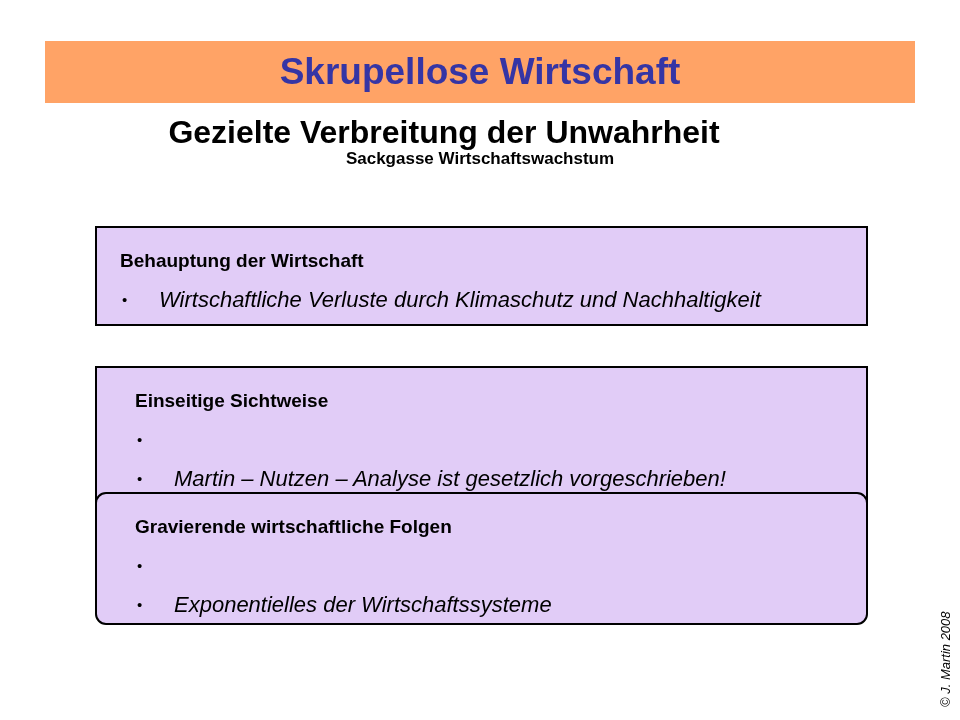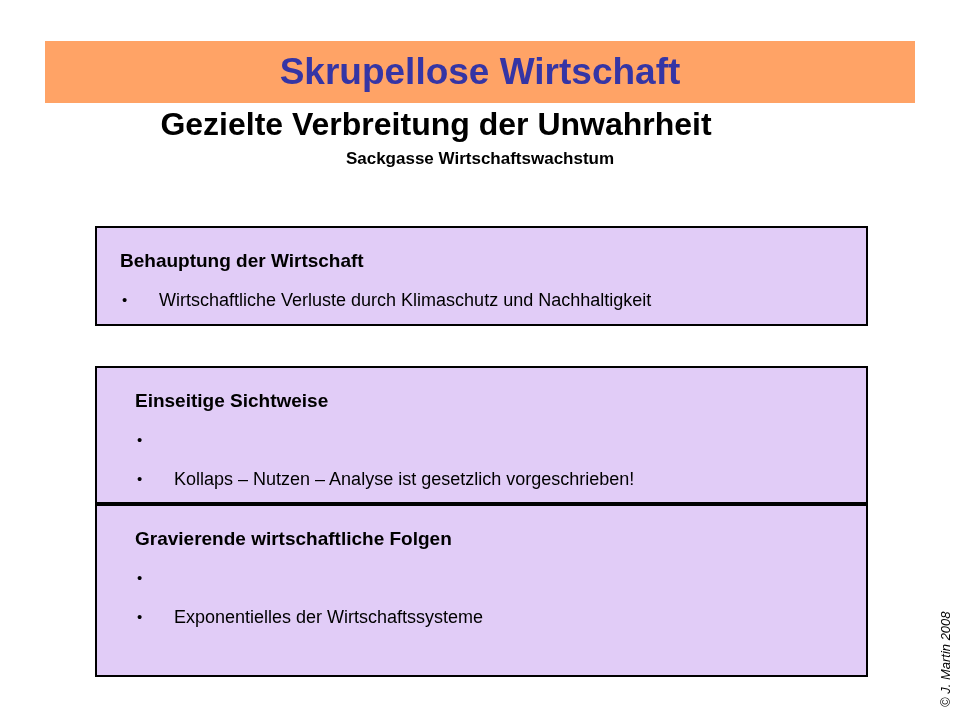--- a/index.html
+++ b/index.html
@@ -31,21 +31,21 @@
     font-size: 37px;
     font-weight: bold;
     color: #3535A5;
     letter-spacing: 0px;
   }
   .page-title {
     position: absolute;
     left: 0;
     top: 98px;
     width: 856px;
-    margin: 8px;
+    margin: 16px;
     text-align: center;
     font-size: 32px;
     font-weight: bold;
     color: #000000;
   }
   .page-subtitle {
     position: absolute;
     left: 0;
     top: 149px;
     width: 960px;
@@ -59,41 +59,42 @@
     position: absolute;
     left: 95px;
     width: 773px;
     box-sizing: border-box;
     background: #E1CCF7;
     border: 2px solid #000000;
     padding: 22px 20px 0 38px;
   }
   .box-1 { top: 226px; height: 100px; padding-left: 23px; }
   .box-2 { top: 346px; height: 138px; margin-top: 20px; }
-  .box-3 { top: 504px; height: 173px; }
+  .box-3 { top: 492px; height: 133px; border-radius: 11px; }
   .box-heading {
     font-size: 19px;
     font-weight: bold;
     line-height: 22px;
   }
   .bullet-row {
     display: flex;
     margin-top: 17px;
     line-height: 22px;
   }
   .bullet-marker {
     width: 39px;
     flex-shrink: 0;
     font-size: 15px;
     line-height: 22px;
     padding-left: 2px;
     box-sizing: border-box;
   }
   .bullet-text {
-    font-size: 18px;
+    font-size: 22px;
+    font-style: italic;
     line-height: 22px;
     white-space: nowrap;
   }
   .copyright {
     position: absolute;
     left: 938px;
     top: 707px;
     transform: rotate(-90deg);
     transform-origin: 0 0;
     white-space: nowrap;
@@ -124,21 +125,21 @@
     </div>
   </div>
 
   <div class="content-box box-2">
     <div class="box-heading">Einseitige Sichtweise</div>
     <div class="bullet-row">
       <span class="bullet-marker">•</span>
     </div>
     <div class="bullet-row">
       <span class="bullet-marker">•</span>
-      <span class="bullet-text">Kollaps – Nutzen – Analyse ist gesetzlich vorgeschrieben!</span>
+      <span class="bullet-text">Martin – Nutzen – Analyse ist gesetzlich vorgeschrieben!</span>
     </div>
   </div>
 
   <div class="content-box box-3">
     <div class="box-heading">Gravierende wirtschaftliche Folgen</div>
     <div class="bullet-row">
       <span class="bullet-marker">•</span>
     </div>
     <div class="bullet-row">
       <span class="bullet-marker">•</span>

